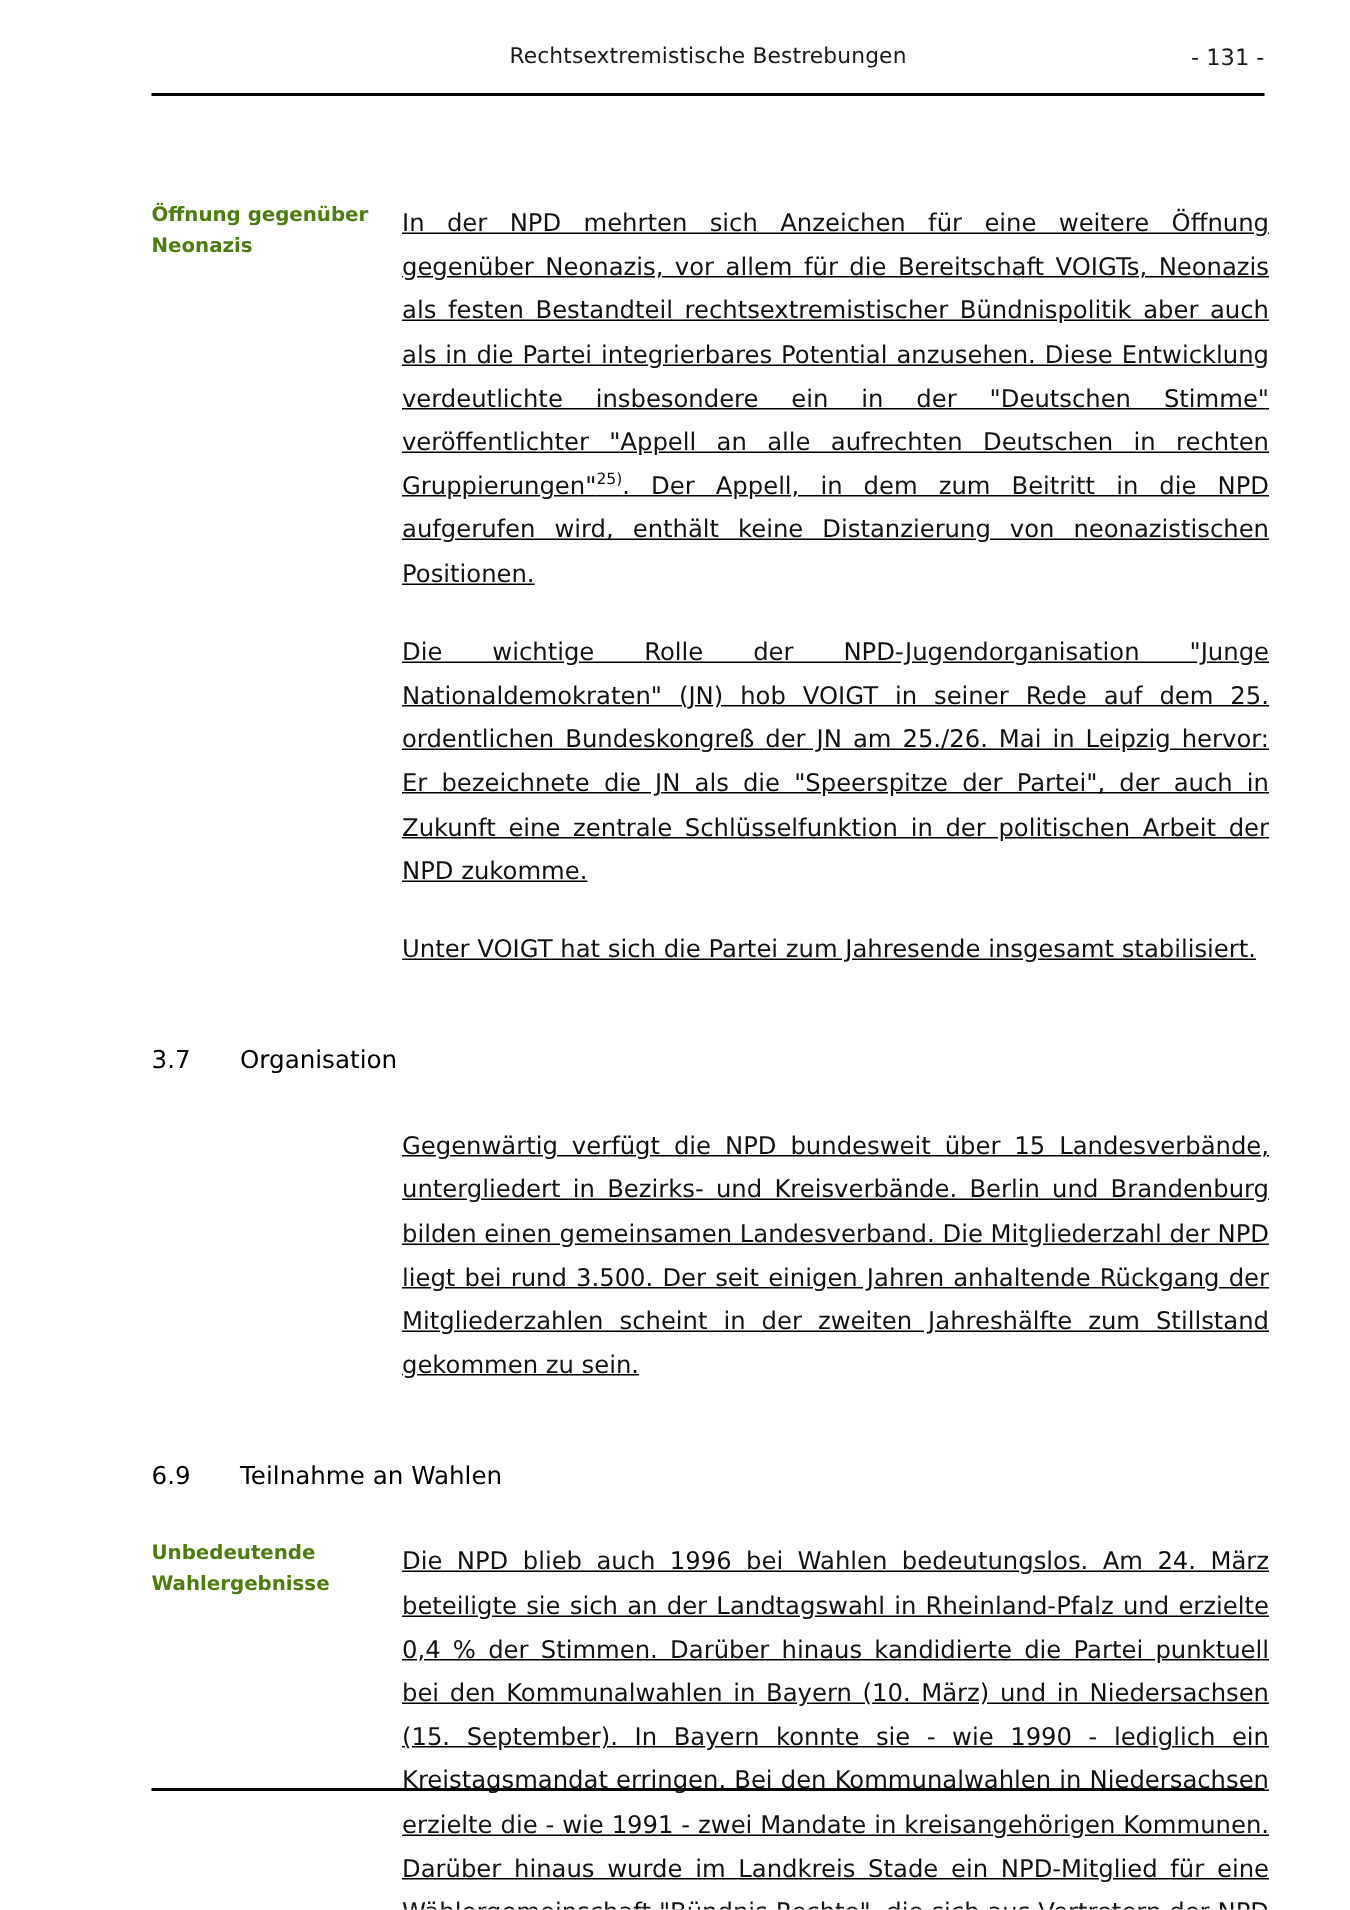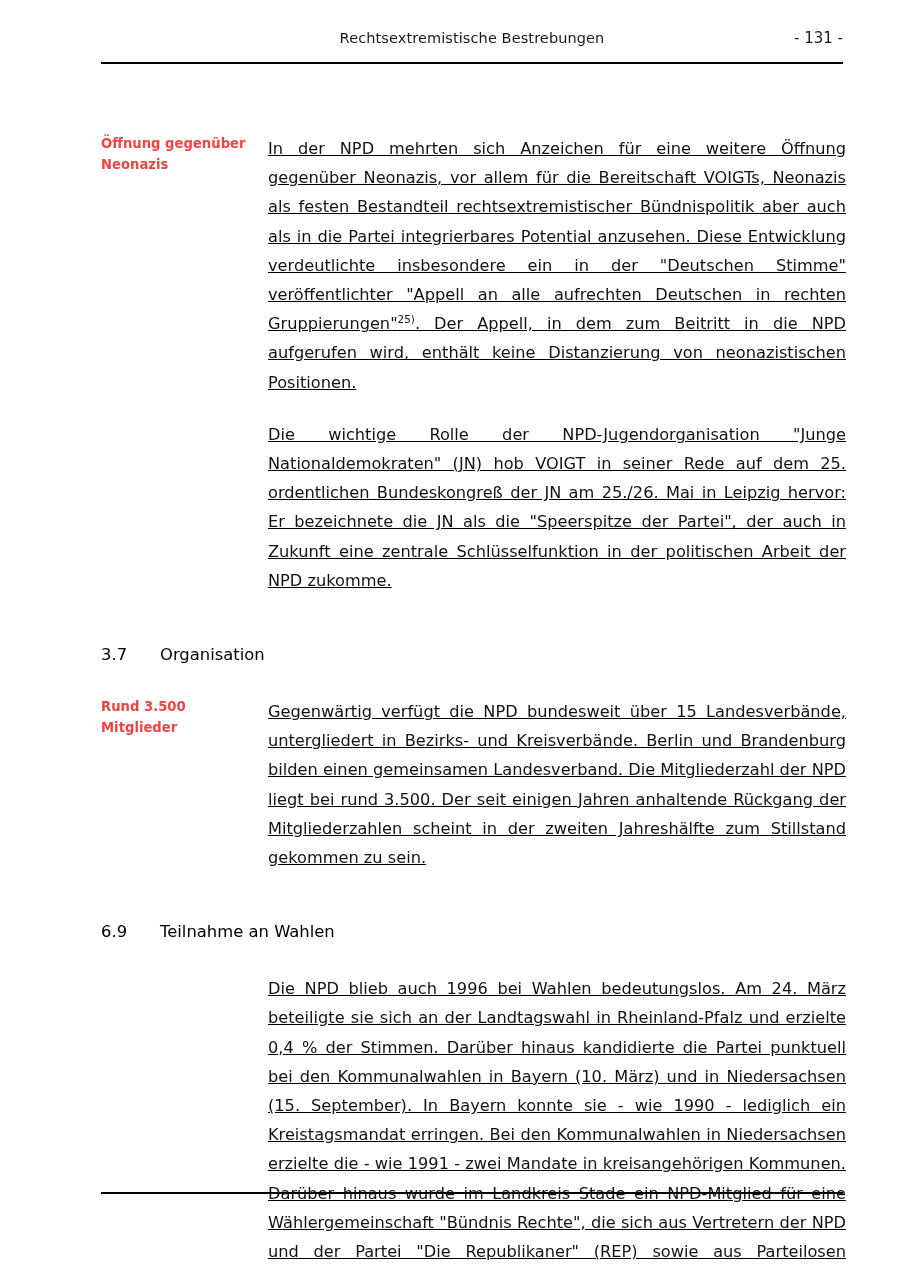--- a/index.html
+++ b/index.html
@@ -84,21 +84,21 @@
   }
 
   .marginal {
     position: absolute;
     left: 0;
     top: 0;
     width: 160px;
     font-size: 13.2px;
     font-weight: bold;
     line-height: 20.5px;
-    color: #ef4444;
+    color: #4d7c0f;
   }
 
   .bodycol {
     margin-left: 167px;
     width: 578px;
     text-decoration: underline;
   }
 
   p.para {
     margin: 0;
@@ -151,48 +151,49 @@
   <div class="rule-top"></div>
 
   <div class="content">
 
     <div class="block">
       <div class="marginal" style="white-space: pre-line;">Öffnung gegenüber
 Neonazis</div>
       <div class="bodycol">
         <p class="para"><span>In der NPD mehrten sich Anzeichen für eine weitere Öffnung gegenüber Neonazis, vor allem für die Bereitschaft VOIGTs, Neonazis als festen Bestandteil rechtsextremistischer Bündnispolitik aber auch als in die Partei integrierbares Potential anzusehen. Diese Entwicklung verdeutlichte insbesondere ein in der "Deutschen Stimme" veröffentlichter "Appell an alle aufrechten Deutschen in rechten Gruppierungen"</span><sup class="fnote">25)</sup><span>. Der Appell, in dem zum Beitritt in die NPD aufgerufen wird, enthält keine Distanzierung von neonazistischen Positionen.</span></p>
         <p class="para">Die wichtige Rolle der NPD-Jugendorganisation "Junge Nationaldemokraten" (JN) hob VOIGT in seiner Rede auf dem 25. ordentlichen Bundeskongreß der JN am 25./26. Mai in Leipzig hervor: Er bezeichnete die JN als die "Speerspitze der Partei", der auch in Zukunft eine zentrale Schlüsselfunktion in der politischen Arbeit der NPD zukomme.</p>
+        <p class="para">Unter VOIGT hat sich die Partei zum Jahresende insgesamt stabilisiert.</p>
       </div>
     </div>
 
     <div class="sp-before-h"></div>
 
     <div class="heading">
       <span class="num">3.7</span><span class="ttl">Organisation</span>
     </div>
 
     <div class="sp-after-h"></div>
 
     <div class="block">
-      <div class="marginal" style="white-space: pre-line;">Rund 3.500
-Mitglieder</div>
       <div class="bodycol">
         <p class="para">Gegenwärtig verfügt die NPD bundesweit über 15 Landesverbände, untergliedert in Bezirks- und Kreisverbände. Berlin und Brandenburg bilden einen gemeinsamen Landesverband. Die Mitgliederzahl der NPD liegt bei rund 3.500. Der seit einigen Jahren anhaltende Rückgang der Mitgliederzahlen scheint in der zweiten Jahreshälfte zum Stillstand gekommen zu sein.</p>
       </div>
     </div>
 
     <div class="sp-before-h"></div>
 
     <div class="heading">
       <span class="num">6.9</span><span class="ttl">Teilnahme an Wahlen</span>
     </div>
 
     <div class="sp-after-h"></div>
 
     <div class="block">
+      <div class="marginal" style="white-space: pre-line;">Unbedeutende
+Wahlergebnisse</div>
       <div class="bodycol">
         <p class="para">Die NPD blieb auch 1996 bei Wahlen bedeutungslos. Am 24. März beteiligte sie sich an der Landtagswahl in Rheinland-Pfalz und erzielte 0,4 % der Stimmen. Darüber hinaus kandidierte die Partei punktuell bei den Kommunalwahlen in Bayern (10. März) und in Niedersachsen (15. September). In Bayern konnte sie - wie 1990 - lediglich ein Kreistagsmandat erringen. Bei den Kommunalwahlen in Niedersachsen erzielte die - wie 1991 - zwei Mandate in kreisangehörigen Kommunen. Darüber hinaus wurde im Landkreis Stade ein NPD-Mitglied für eine Wählergemeinschaft "Bündnis Rechte", die sich aus Vertretern der NPD und der Partei "Die Republikaner" (REP) sowie aus Parteilosen zusammensetzte und 1,7 % der Stimmen erhielt, in</p>
       </div>
     </div>
 
   </div>
 
   <div class="rule-bottom"></div>
 
 </div>

